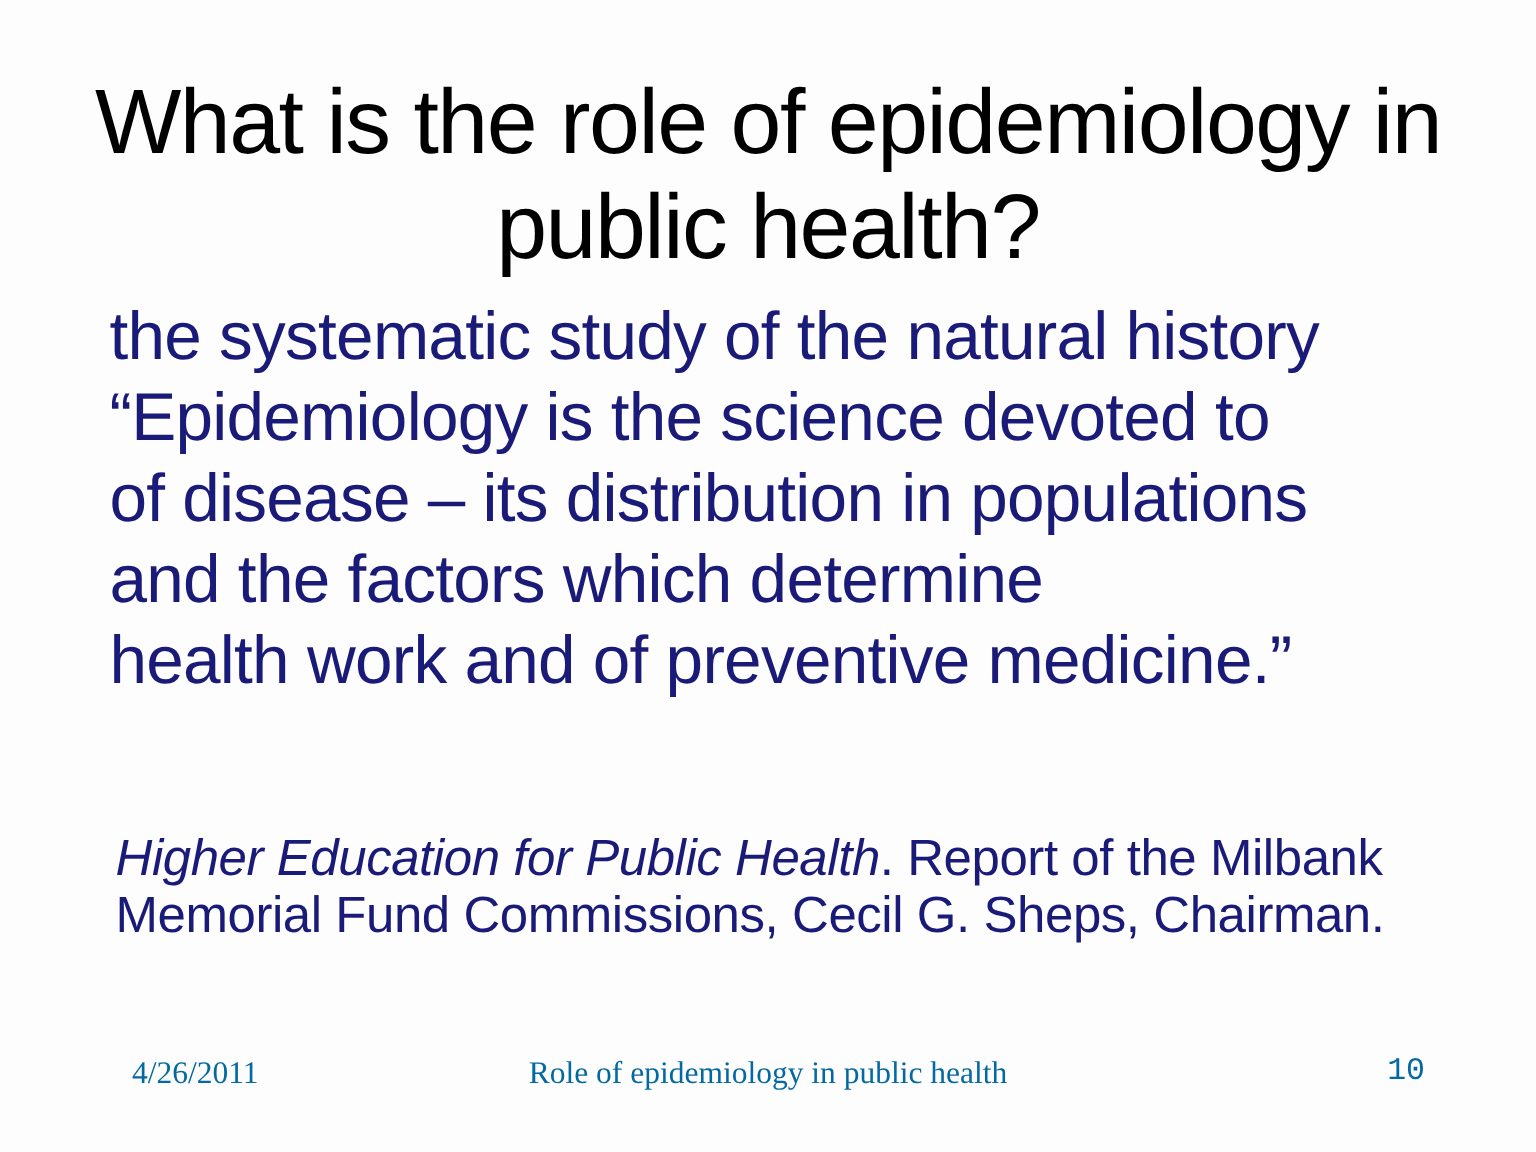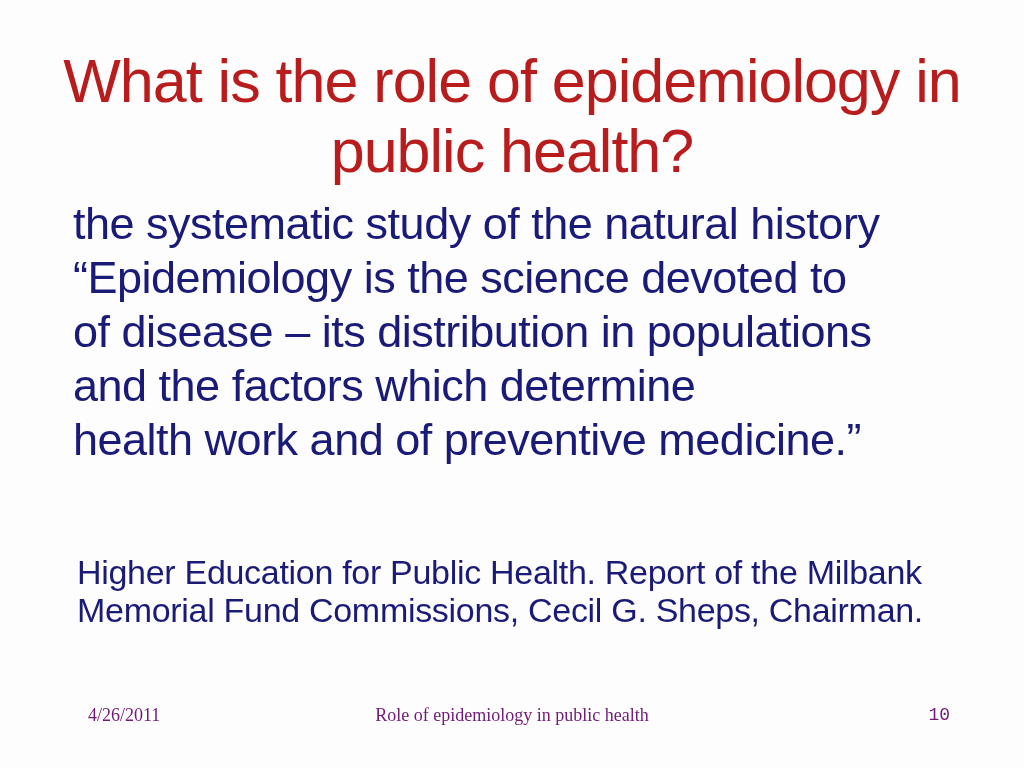--- a/index.html
+++ b/index.html
@@ -14,21 +14,21 @@
     width: 1024px; height: 768px;
     background: #fdfdfd;
     color: #1a1a78;
   }
   .slide-title {
     position: absolute;
     top: 46px; left: 0; right: 0;
     text-align: center;
     font-size: 61px;
     line-height: 70px;
-    color: #b91c1c;
+    color: #000000;
     letter-spacing: -1px;
     white-space: nowrap;
   }
   .quote {
     position: absolute;
     top: 197px; left: 73px; right: 20px;
     font-size: 45px;
     line-height: 54px;
     color: #1a1a78;
     letter-spacing: -0.5px;
@@ -36,29 +36,29 @@
   }
   .citation {
     position: absolute;
     top: 553px; left: 77px; right: 20px;
     font-size: 34px;
     line-height: 38px;
     color: #1a1a78;
     letter-spacing: -0.3px;
     white-space: nowrap;
   }
-  .citation .italic { }
+  .citation .italic { font-style: italic; }
   .footer {
     position: absolute;
     top: 700px; left: 0; right: 0;
     height: 30px;
     font-family: "Liberation Serif", serif;
-    font-size: 18px;
+    font-size: 21px;
     line-height: 30px;
-    color: #701a75;
+    color: #0369a1;
   }
   .footer-date   { position: absolute; left: 88px; top: 0; }
   .footer-title  { position: absolute; left: 0; right: 0; top: 0; text-align: center; }
   .footer-page   { position: absolute; right: 74px; top: 0; font-family: Liberation Mono, monospace; }
 </style>
 </head>
 <body>
 
 <div class="slide">
 

